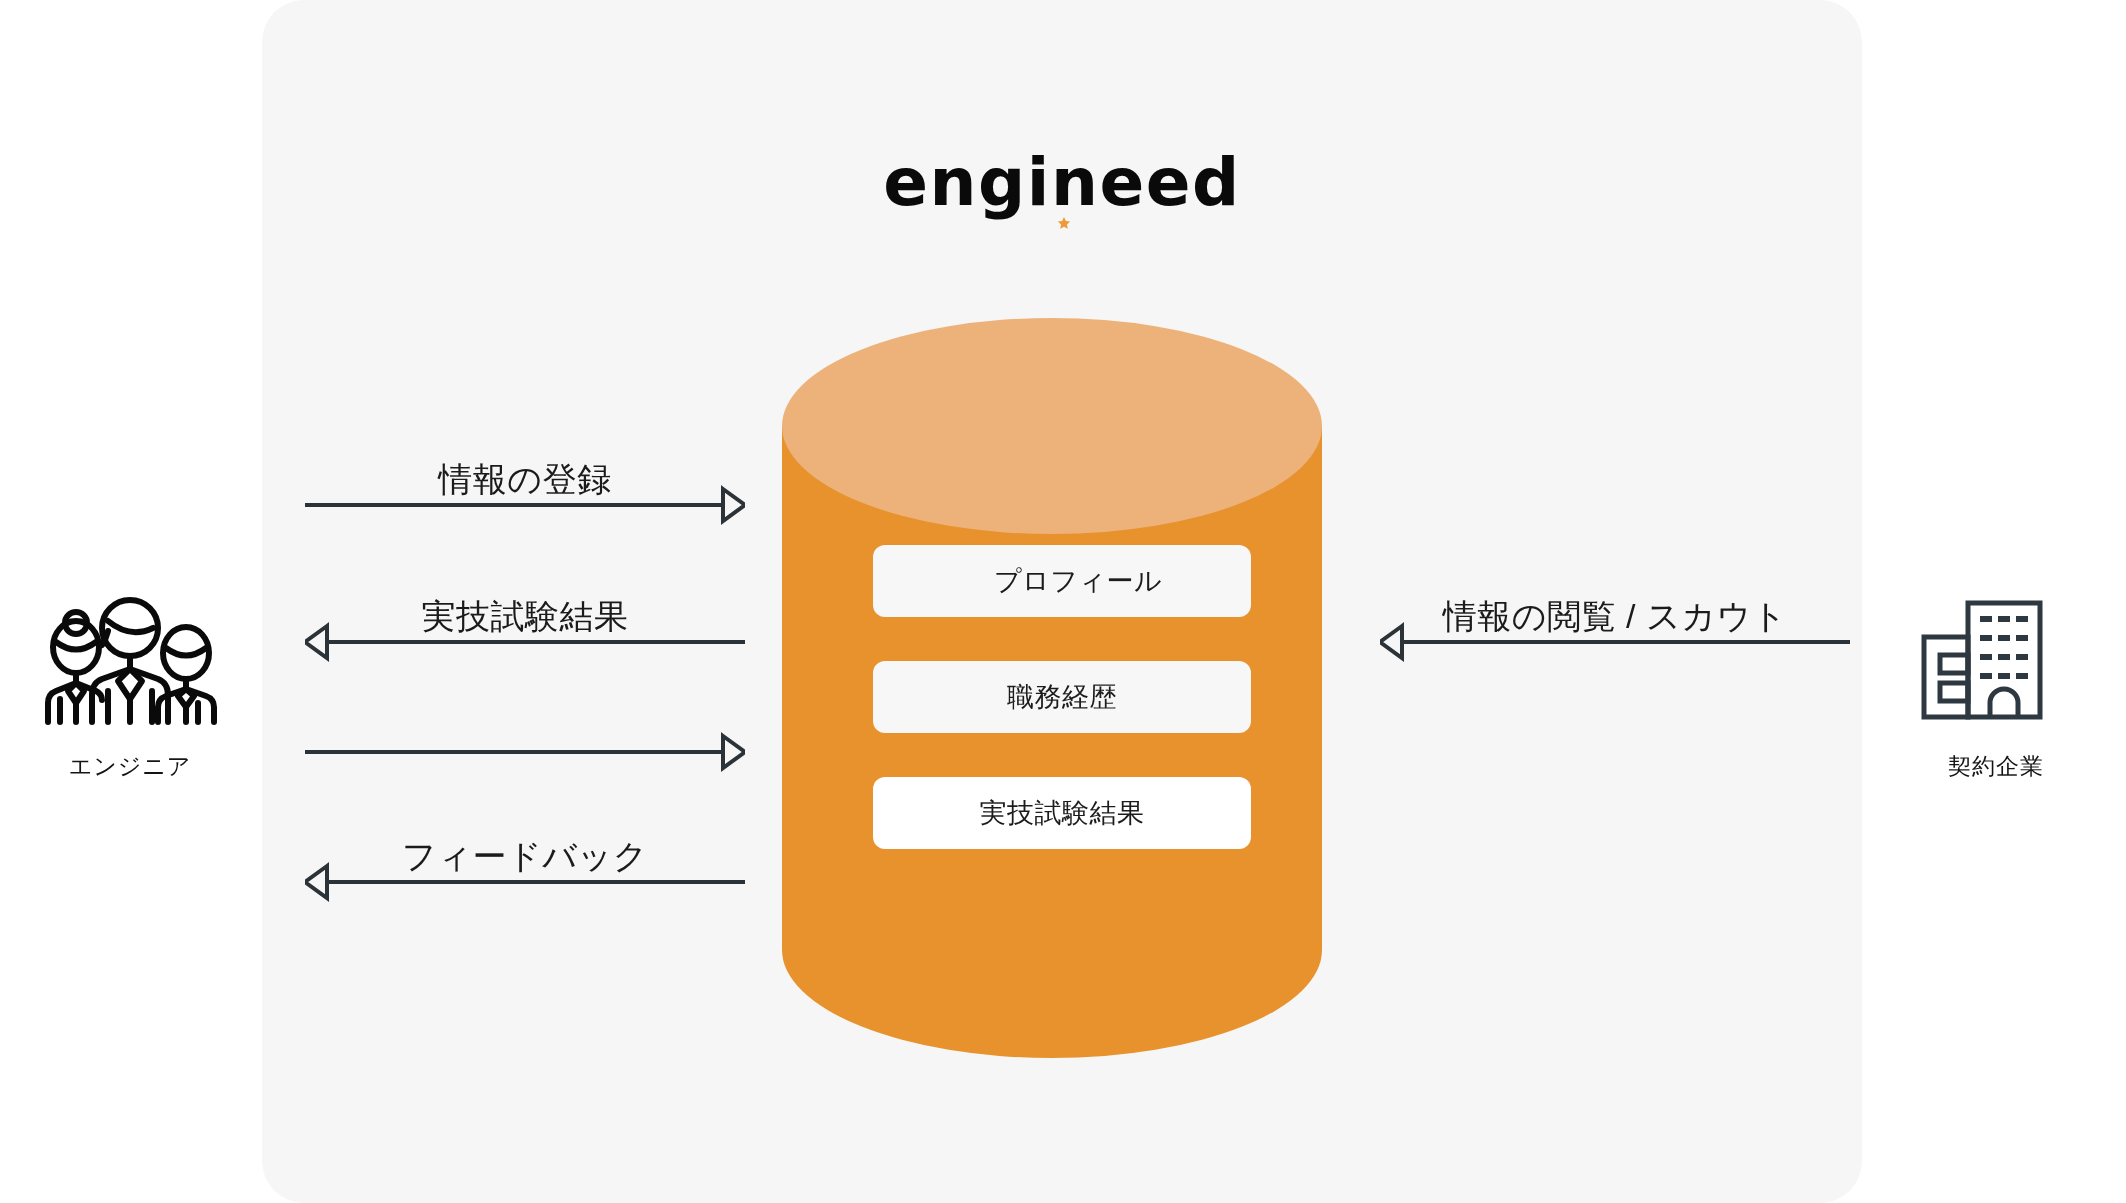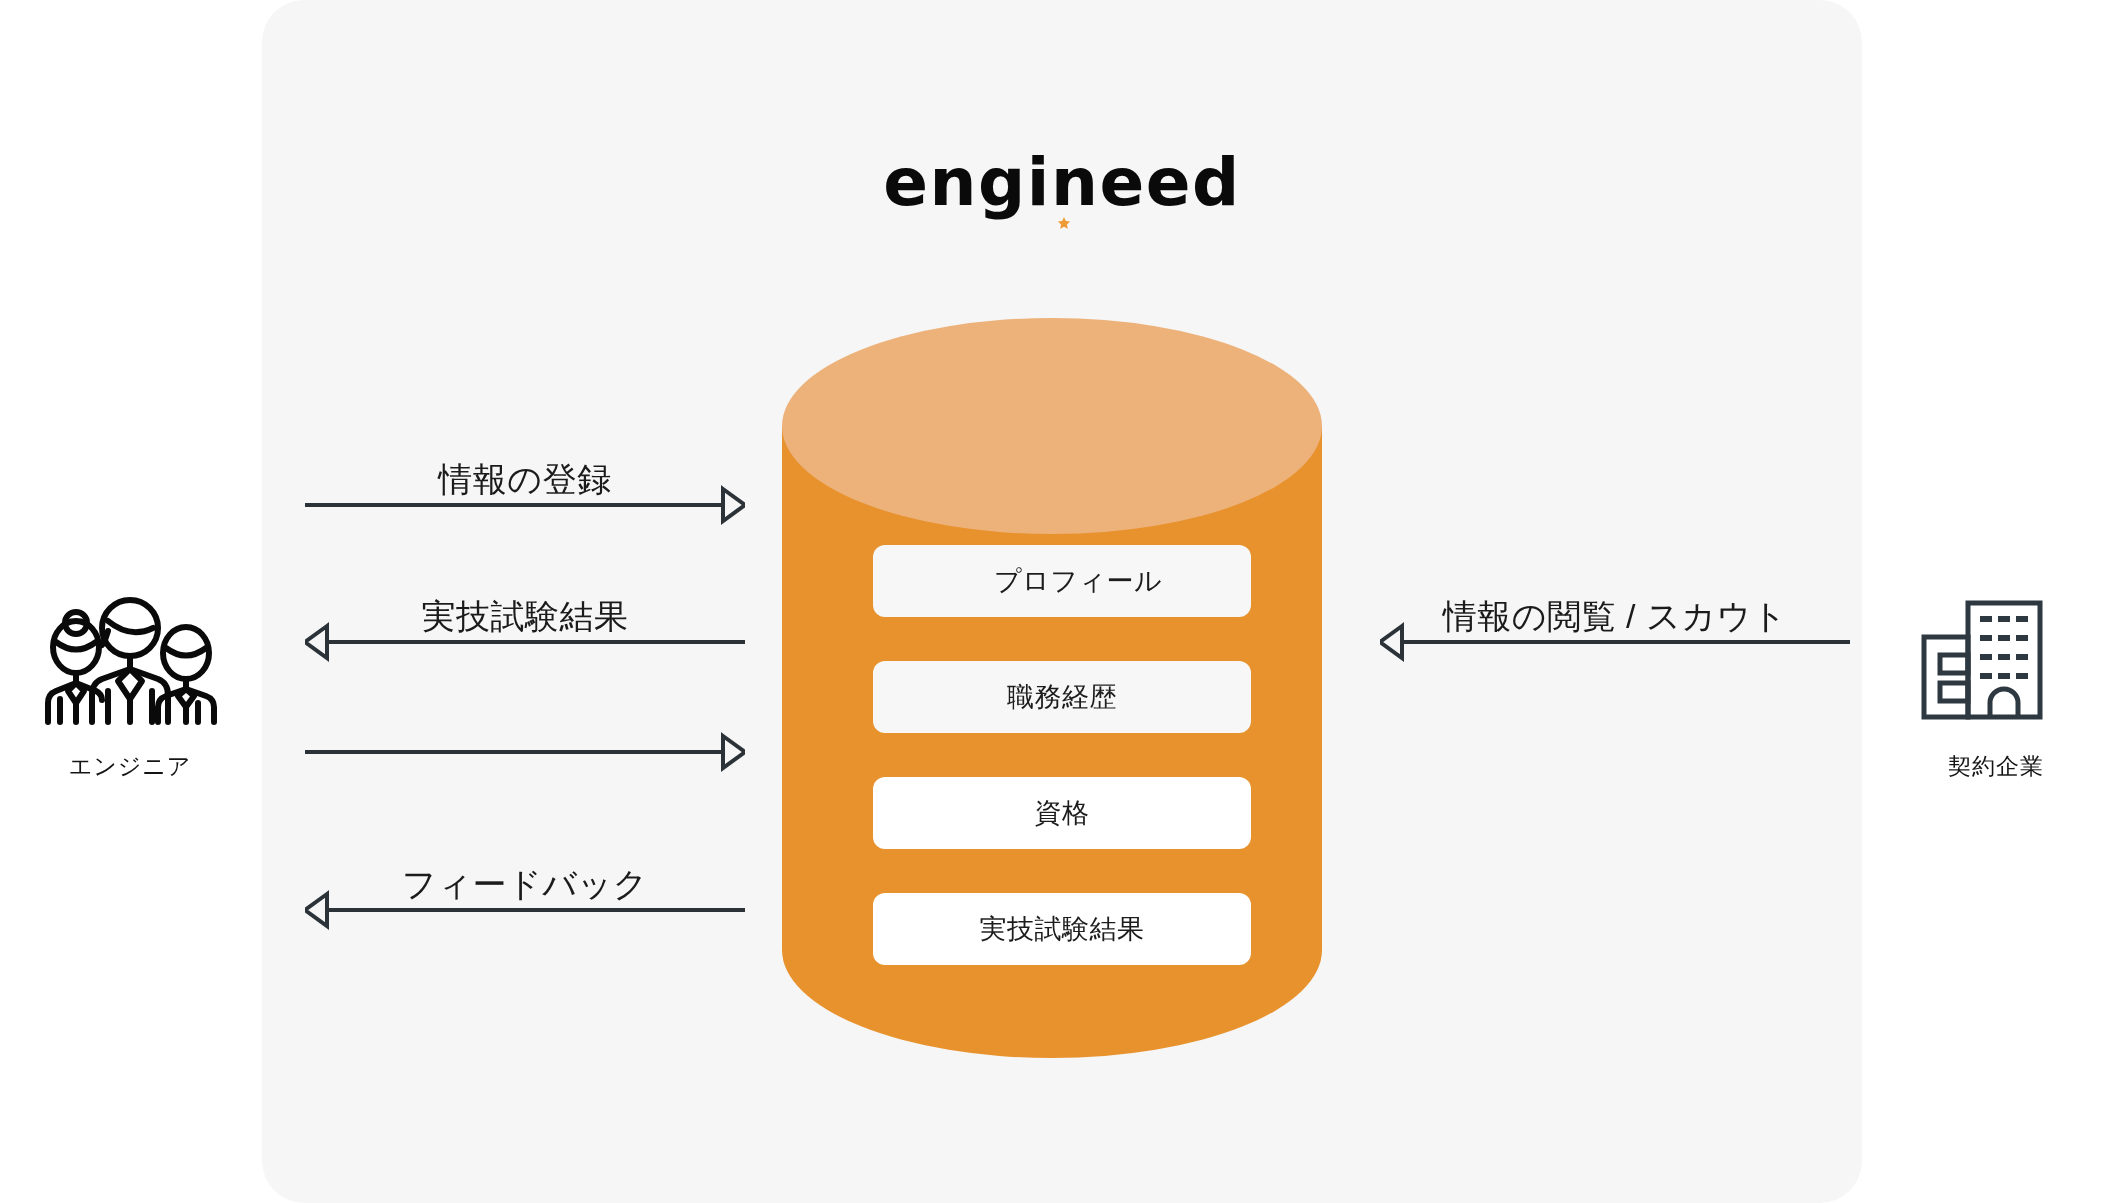--- a/index.html
+++ b/index.html
@@ -144,23 +144,20 @@
 </div>
 
 <div id="cards">
   <div class="card" style="background:#F7F7F7;padding-left:32px;">
     <span class="card-label">プロフィール</span>
   </div>
   <div class="card" style="background:#F7F7F7;">
     <span class="card-label">職務経歴</span>
   </div>
   <div class="card" style="background:#FFFFFF;">
-    <span class="card-label">資格</span>
-  </div>
-  <div class="card" style="background:#FFFFFF;">
     <span class="card-label">実技試験結果</span>
   </div>
 </div>
 
 <div class="arrow-group" style="left:305px; top:455px; width:440px; height:70px;">
   <span class="arrow-label">情報の登録</span>
   <svg class="arrow-svg" width="440" height="40" viewBox="0 0 440 40">
     <line x1="0" y1="20" x2="420" y2="20" stroke="#2B3338" stroke-width="4"></line>
     <polygon points="418,4 440,20 418,36" fill="none" stroke="#2B3338" stroke-width="4" stroke-linejoin="miter"></polygon>
   </svg>
@@ -174,21 +171,21 @@
   </svg>
 </div>
 
 <div class="arrow-group" style="left:305px; top:702px; width:440px; height:70px;">
   <svg class="arrow-svg" width="440" height="40" viewBox="0 0 440 40">
     <line x1="0" y1="20" x2="420" y2="20" stroke="#2B3338" stroke-width="4"></line>
     <polygon points="418,4 440,20 418,36" fill="none" stroke="#2B3338" stroke-width="4" stroke-linejoin="miter"></polygon>
   </svg>
 </div>
 
-<div class="arrow-group" style="left:305px; top:860px; width:440px; height:70px;">
+<div class="arrow-group" style="left:305px; top:832px; width:440px; height:70px;">
   <span class="arrow-label">フィードバック</span>
   <svg class="arrow-svg" width="440" height="40" viewBox="0 0 440 40">
     <line x1="20" y1="20" x2="440" y2="20" stroke="#2B3338" stroke-width="4"></line>
     <polygon points="22,4 0,20 22,36" fill="none" stroke="#2B3338" stroke-width="4" stroke-linejoin="miter"></polygon>
   </svg>
 </div>
 
 <div class="arrow-group" style="left:1380px; top:592px; width:470px; height:70px;">
   <span class="arrow-label">情報の閲覧 / スカウト</span>
   <svg class="arrow-svg" width="470" height="40" viewBox="0 0 470 40">

